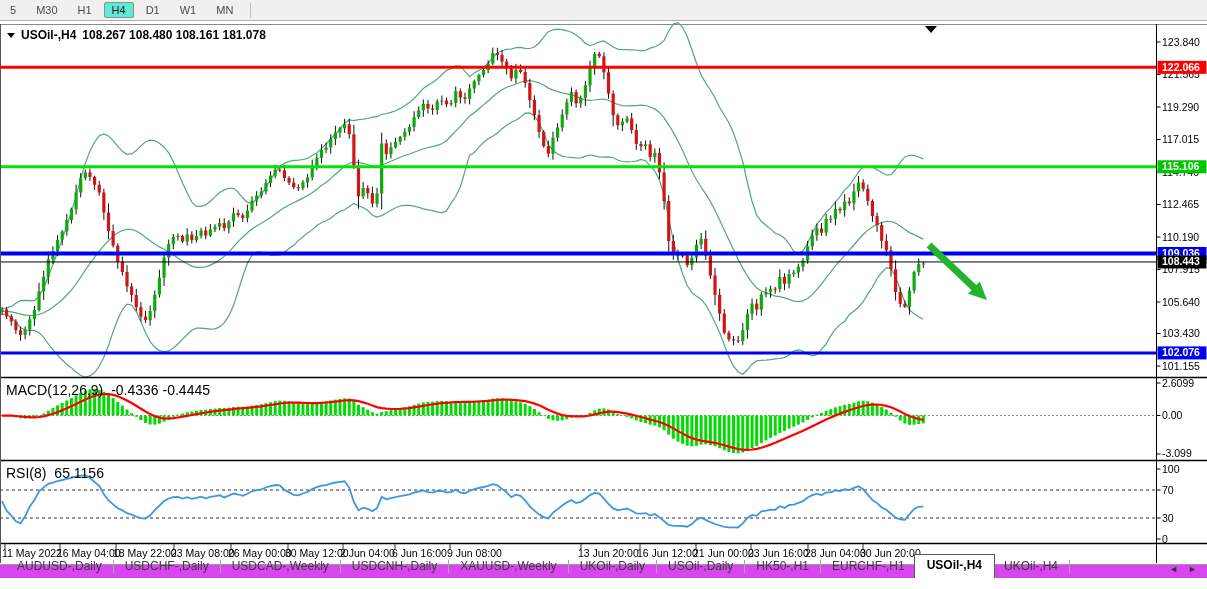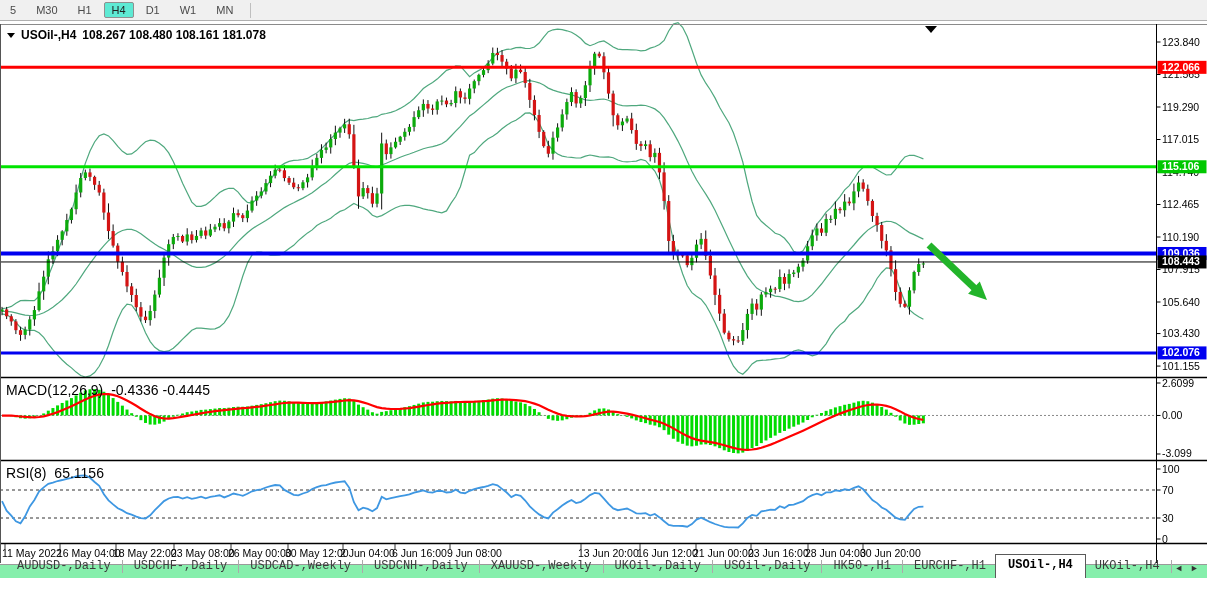--- a/index.html
+++ b/index.html
@@ -13,23 +13,23 @@
   .tf-btn.active{background:#5eead4;border:1px solid #8f8f8f;color:#222;}
   .tf-sep{width:1px;height:15px;background:#bfbfbf;margin:0 7px;}
   
   .chart-title{position:absolute;left:7px;top:28px;font-size:12px;font-weight:bold;color:#000;
                display:flex;align-items:center;gap:6px;z-index:5;}
   .tri-down{width:0;height:0;border-left:4px solid transparent;border-right:4px solid transparent;
             border-top:5px solid #000;display:inline-block;}
   .ind-label{position:absolute;left:6px;font-size:14px;color:#000;z-index:5;}
   .ind-label .val{margin-left:4px;}
   
-  .tabbar{position:absolute;left:0;top:564px;width:1207px;height:14px;background:#86efac;
+  .tabbar{position:absolute;left:0;top:564px;width:1207px;height:14px;background:#d946ef;
           border-top:1px solid #9a9a9a;display:flex;align-items:flex-end;
-          font-size:12px;color:#3c3c3c;box-sizing:border-box;padding-left:8px;font-family:Liberation Mono, monospace;}
+          font-size:12px;color:#3c3c3c;box-sizing:border-box;padding-left:8px;}
   .tab{padding:4px 9px 5px 9px;white-space:nowrap;cursor:default;}
   .tab.active{background:#ffffff;border:1px solid #5a5a5a;border-bottom:none;
               font-weight:bold;color:#000;padding:3px 12px 6px 12px;}
   .tab-sep{width:1px;height:13px;background:#aaaaaa;margin:0 2px 5px 2px;}
   .tab-arrows{margin-left:auto;margin-right:10px;margin-bottom:4px;display:flex;gap:10px;
               font-size:9px;color:#333;}
   svg text{font-family:"Liberation Sans",sans-serif;}
 </style>
 </head>
 <body>

